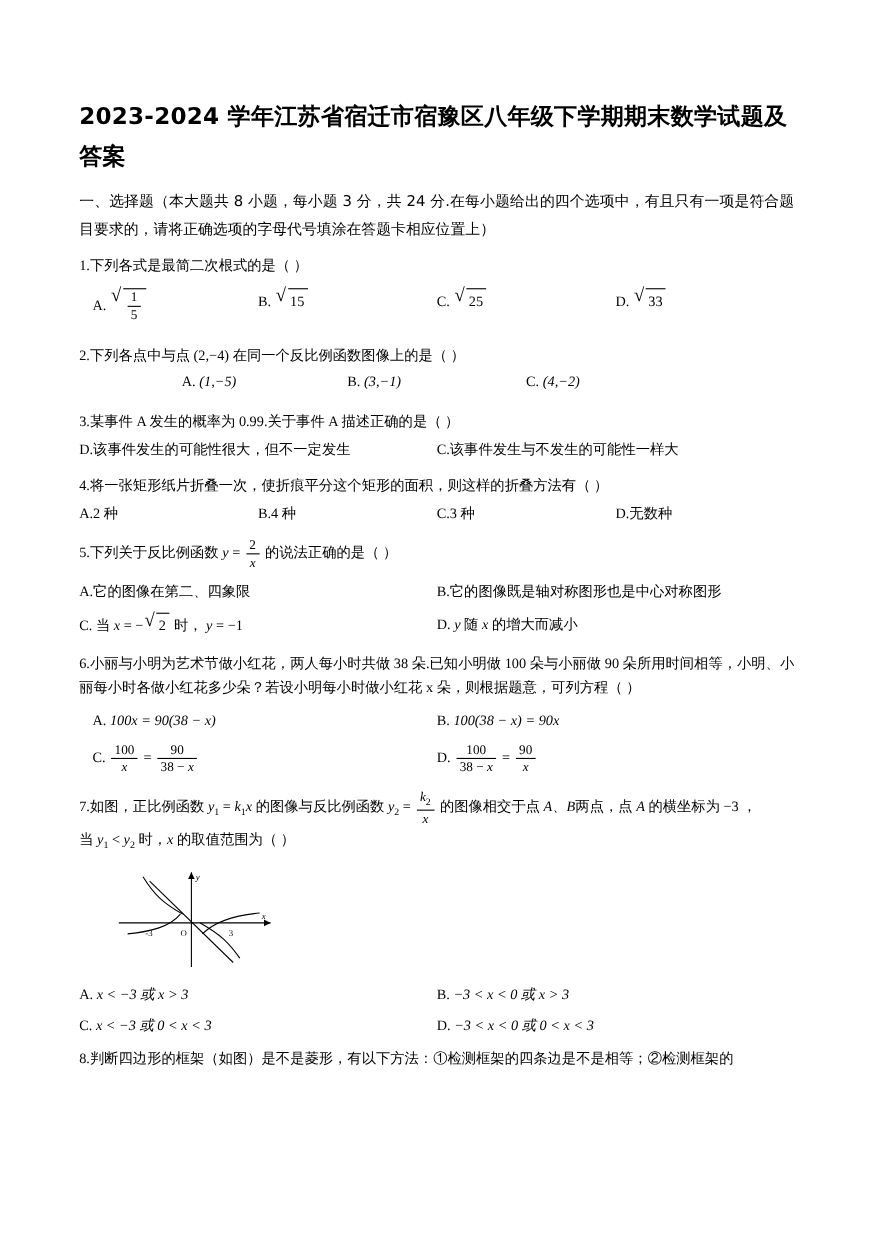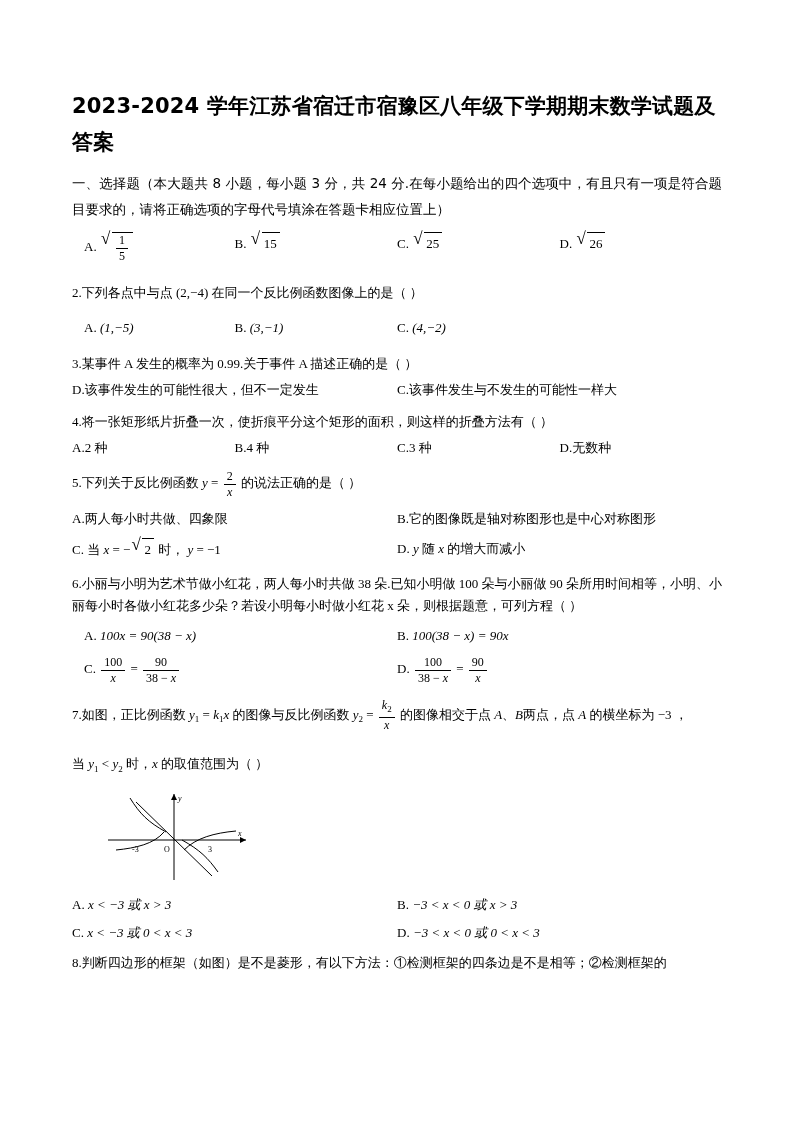--- a/index.html
+++ b/index.html
@@ -110,43 +110,44 @@
 <body>
 
 <div class="page">
   <div class="inner">
 
     <h1 class="doc-title">2023-2024 学年江苏省宿迁市宿豫区八年级下学期期末数学试题及答案</h1>
 
     <div class="section-head">一、选择题（本大题共 8 小题，每小题 3 分，共 24 分.在每小题给出的四个选项中，有且只有一项是符合题目要求的，请将正确选项的字母代号填涂在答题卡相应位置上）</div>
 
     <div class="q">
+      <span class="q-text"><span>1.</span><span>下列各式是最简二次根式的是（ ）</span></span>
       <div class="opts four pad" style="margin-top:10px;">
         <div class="opt">
           <span>A.</span>
           <span class="sqrt"><span class="sign">√</span><span class="radicand"><span class="frac"><span class="num">1</span><span class="den">5</span></span></span></span>
         </div>
         <div class="opt">
           <span>B.</span>
           <span class="sqrt"><span class="sign">√</span><span class="radicand">15</span></span>
         </div>
         <div class="opt">
           <span>C.</span>
           <span class="sqrt"><span class="sign">√</span><span class="radicand">25</span></span>
         </div>
         <div class="opt">
           <span>D.</span>
-          <span class="sqrt"><span class="sign">√</span><span class="radicand">26</span></span>
+          <span class="sqrt"><span class="sign">√</span><span class="radicand">33</span></span>
         </div>
       </div>
     </div>
 
     <div class="q" style="margin-top:18px;">
       <span class="q-text"><span>2.</span><span>下列各点中与点 (2,−4) 在同一个反比例函数图像上的是（ ）</span></span>
-      <div class="opts four pad" style="margin-top:13px;">
+      <div class="opts four pad" style="margin-top:2px;justify-content:center;">
         <div class="opt"><span>A.</span> <span class="math">(1,−5)</span></div>
         <div class="opt"><span>B.</span> <span class="math">(3,−1)</span></div>
         <div class="opt"><span>C.</span> <span class="math">(4,−2)</span></div>
       </div>
     </div>
 
     <div class="q" style="margin-top:14px;">
       <span class="q-text"><span>3.</span><span>某事件 A 发生的概率为 0.99.关于事件 A 描述正确的是（ ）</span></span>
       <div class="opts two" style="margin-top:4px;">
         <div class="opt"><span>D.</span><span>该事件发生的可能性很大，但不一定发生</span></div>
@@ -164,21 +165,21 @@
       </div>
     </div>
 
     <div class="q" style="margin-top:10px;">
       <span class="q-text">
         <span>5.</span>下列关于反比例函数 <span class="mi">y</span> =
         <span class="frac"><span class="num">2</span><span class="den"><span class="mi">x</span></span></span>
         的说法正确的是（ ）
       </span>
       <div class="opts two" style="margin-top:8px;">
-        <div class="opt"><span>A.</span><span>两人每小时共做、四象限</span></div>
+        <div class="opt"><span>A.</span><span>它的图像在第二、四象限</span></div>
         <div class="opt"><span>B.</span><span>它的图像既是轴对称图形也是中心对称图形</span></div>
       </div>
       <div class="opts two" style="margin-top:8px;">
         <div class="opt">
           C. 当 <span class="mi">x</span> = −<span class="sqrt"><span class="sign">√</span><span class="radicand">2</span></span> 时， <span class="mi">y</span> = −1
         </div>
         <div class="opt">
           D. <span class="mi">y</span> 随 <span class="mi">x</span> 的增大而减小
         </div>
       </div>
@@ -205,21 +206,21 @@
         </div>
       </div>
     </div>
 
     <div class="q" style="margin-top:12px;">
       <span class="q-text">
         <span>7.</span>如图，正比例函数 <span class="mi">y</span><span class="sub">1</span> = <span class="mi">k</span><span class="sub">1</span><span class="mi">x</span> 的图像与反比例函数 <span class="mi">y</span><span class="sub">2</span> =
         <span class="frac"><span class="num"><span class="mi">k</span><span class="sub">2</span></span><span class="den"><span class="mi">x</span></span></span>
         的图像相交于点 <span class="mi">A</span>、<span class="mi">B</span>两点，点 <span class="mi">A</span> 的横坐标为 −3 ，
       </span>
-      <span class="q-text" style="margin-top:20px; display:block;">
+      <span class="q-text" style="margin-top:0; display:block;">
         当 <span class="mi">y</span><span class="sub">1</span> &lt; <span class="mi">y</span><span class="sub">2</span> 时，<span class="mi">x</span> 的取值范围为（ ）
       </span>
 
       <div class="graph-wrap">
         <svg width="160" height="95" viewBox="0 0 160 95">
 
           <line x1="12" y1="52" x2="150" y2="52" stroke="#000" stroke-width="1"></line>
           <line x1="78" y1="6" x2="78" y2="92" stroke="#000" stroke-width="1"></line>
 
           <polygon points="150,52 144,49 144,55" fill="#000"></polygon>

